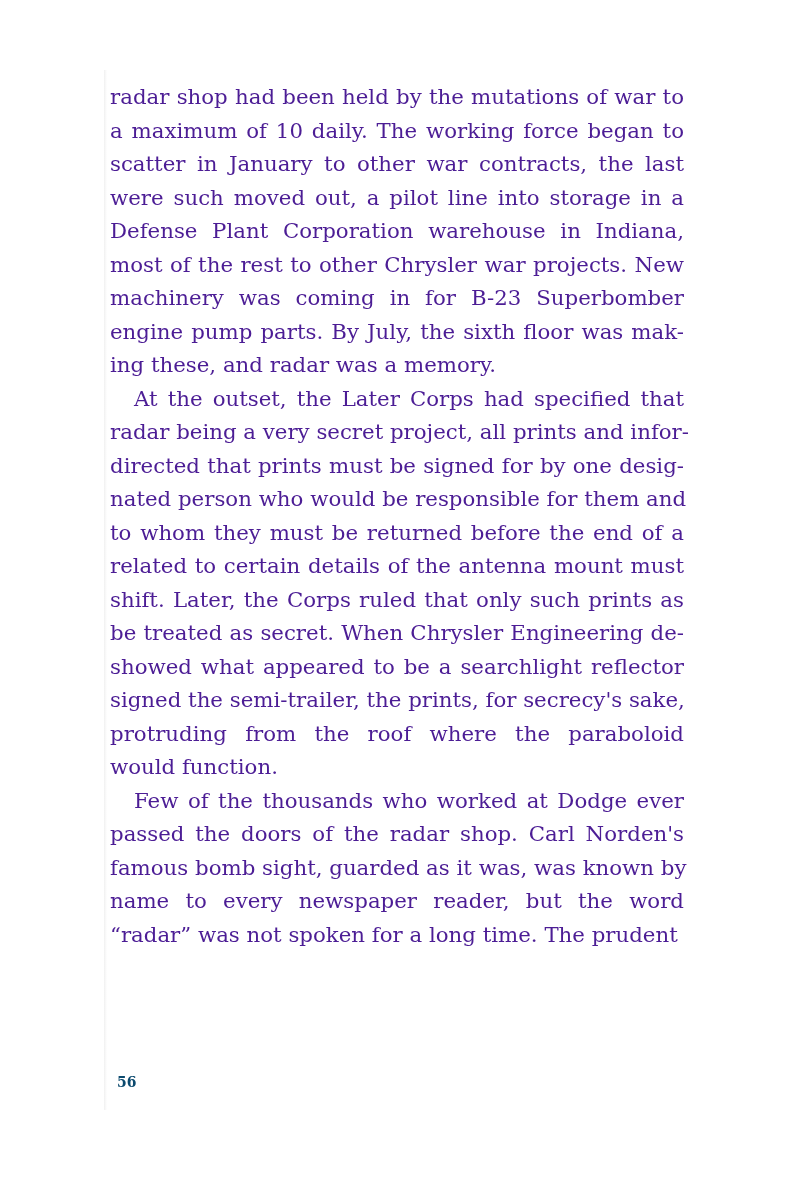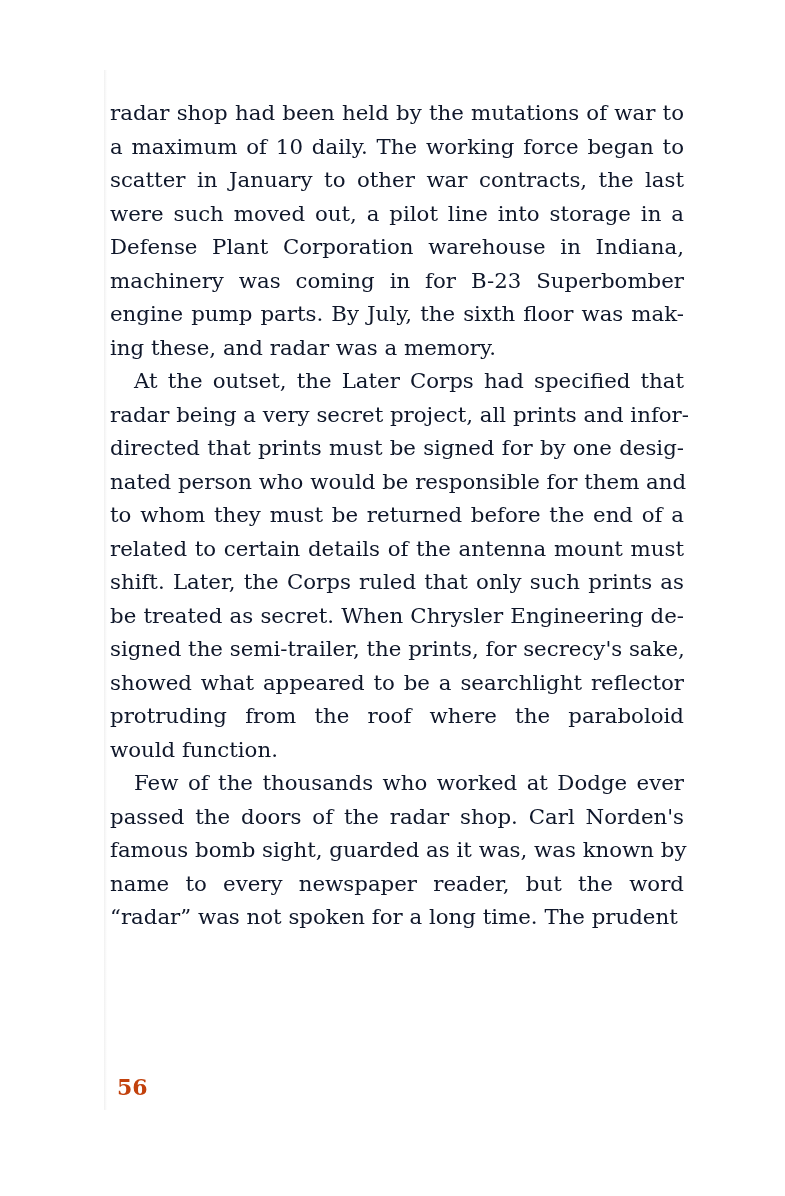--- a/index.html
+++ b/index.html
@@ -2,68 +2,69 @@
 <html><head>
 <meta charset="utf-8">
 <style>
   html, body { margin: 0; padding: 0; background: #ffffff; }
   body { width: 785px; height: 1196px; position: relative; overflow: hidden; }
   .page {
     position: absolute; left: 0; top: 0; width: 785px; height: 1196px;
     background: #ffffff;
   }
   .text-block {
-    position: absolute; left: 110px; top: 96px; width: 574px;
+    position: absolute; left: 110px; top: 80px; width: 574px;
     font-family: "DejaVu Serif", "Liberation Serif", serif;
-    font-size: 21.3px; line-height: 33.5px; color: #0f172a;
+    font-size: 21.3px; line-height: 33.5px; color: #4c1d95;
   }
   .line {
     display: block; white-space: nowrap;
     text-align: justify; text-align-last: justify;
     height: 33.5px;
   }
   .line.last { text-align-last: left; }
   .line.indent { padding-left: 24px; }
   .page-number {
     position: absolute; left: 117px; top: 1074px;
     font-family: "DejaVu Serif", "Liberation Serif", serif;
-    font-weight: bold; font-size: 22px; color: #c2410c;
+    font-weight: bold; font-size: 14px; color: #0c4a6e;
   }
   .gutter-shadow {
     position: absolute; left: 104px; top: 70px; width: 3px; height: 1040px;
     background: linear-gradient(to right, rgba(0,0,0,0.06), rgba(0,0,0,0));
   }
 </style>
 </head>
 <body>
 
 <div class="page">
   <div class="gutter-shadow"></div>
   <div class="text-block" id="text-block">
       <div>
         <span class="line">radar shop had been held by the mutations of war to</span>
         <span class="line">a maximum of 10 daily. The working force began to</span>
         <span class="line">scatter in January to other war contracts, the last</span>
         <span class="line">were such moved out, a pilot line into storage in a</span>
         <span class="line">Defense Plant Corporation warehouse in Indiana,</span>
+        <span class="line">most of the rest to other Chrysler war projects. New</span>
         <span class="line">machinery was coming in for B-23 Superbomber</span>
         <span class="line">engine pump parts. By July, the sixth floor was mak-</span>
         <span class="line last">ing these, and radar was a memory.</span>
       </div>
       <div>
         <span class="line indent">At the outset, the Later Corps had specified that</span>
         <span class="line">radar being a very secret project, all prints and infor-</span>
         <span class="line">directed that prints must be signed for by one desig-</span>
         <span class="line">nated person who would be responsible for them and</span>
         <span class="line">to whom they must be returned before the end of a</span>
         <span class="line">related to certain details of the antenna mount must</span>
         <span class="line">shift. Later, the Corps ruled that only such prints as</span>
         <span class="line">be treated as secret. When Chrysler Engineering de-</span>
+        <span class="line">showed what appeared to be a searchlight reflector</span>
         <span class="line">signed the semi-trailer, the prints, for secrecy's sake,</span>
-        <span class="line">showed what appeared to be a searchlight reflector</span>
         <span class="line">protruding from the roof where the paraboloid</span>
         <span class="line last">would function.</span>
       </div>
       <div>
         <span class="line indent">Few of the thousands who worked at Dodge ever</span>
         <span class="line">passed the doors of the radar shop. Carl Norden's</span>
         <span class="line">famous bomb sight, guarded as it was, was known by</span>
         <span class="line">name to every newspaper reader, but the word</span>
         <span class="line last">“radar” was not spoken for a long time. The prudent</span>
       </div>

